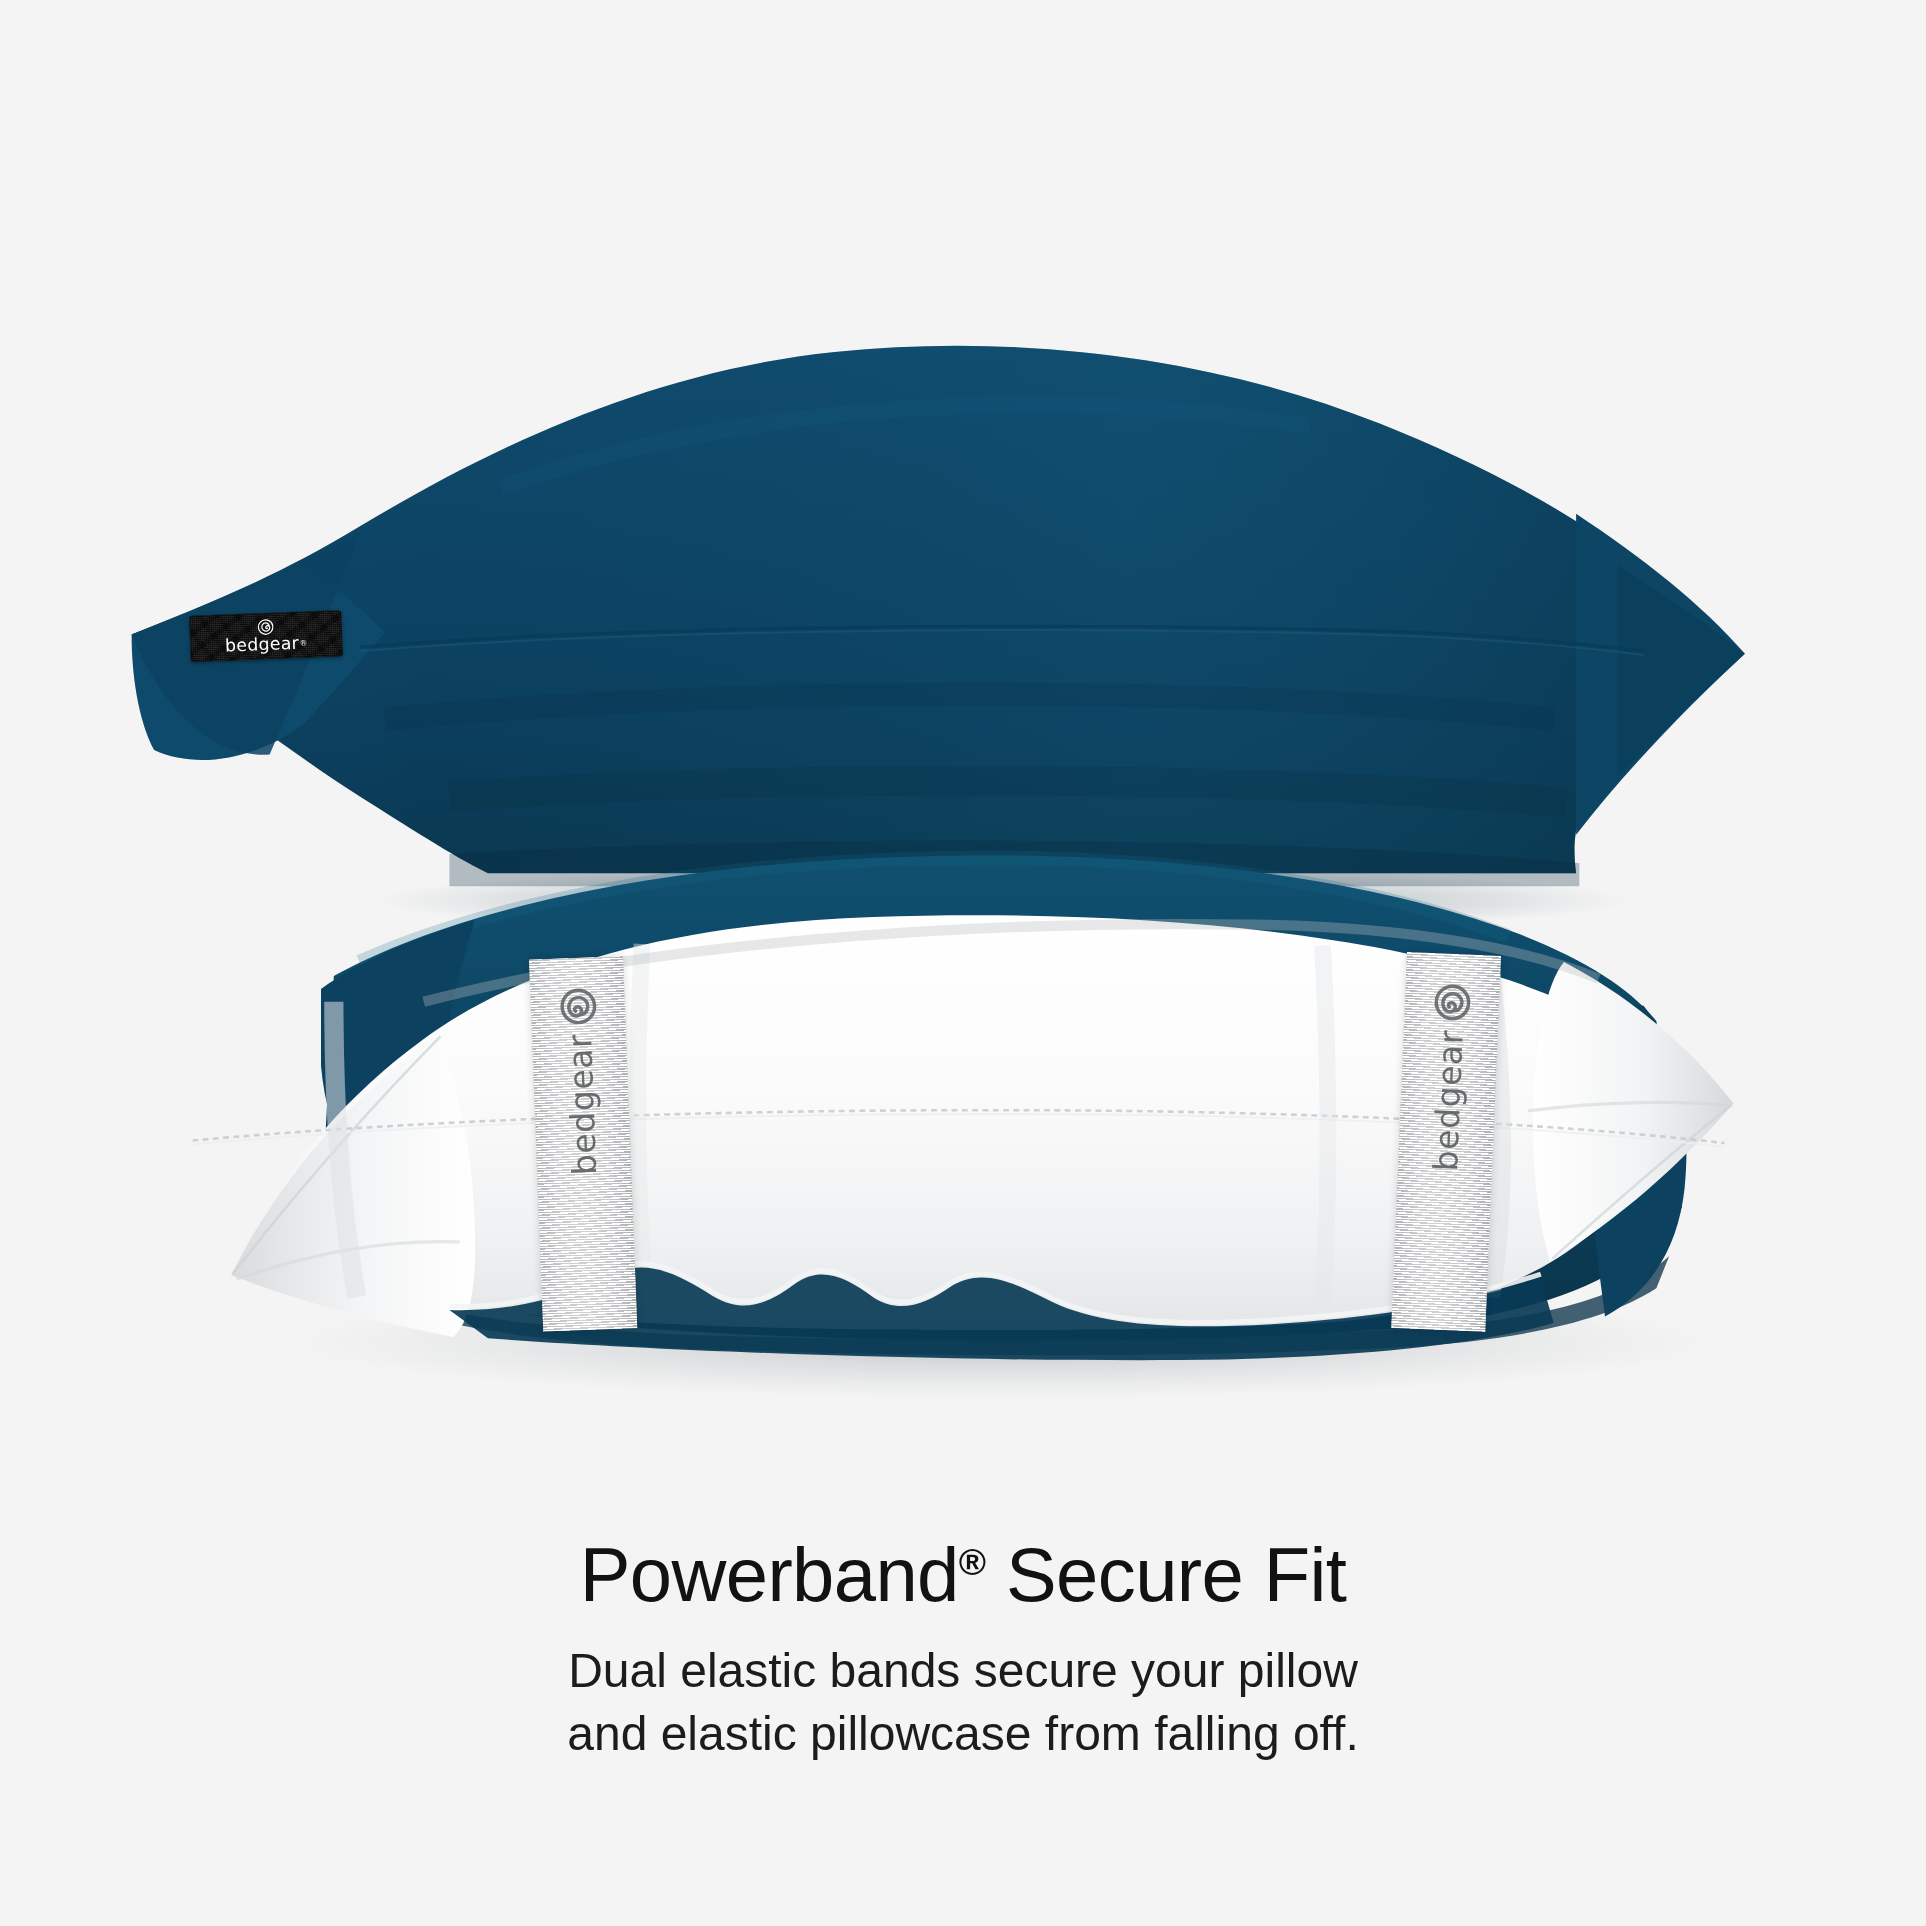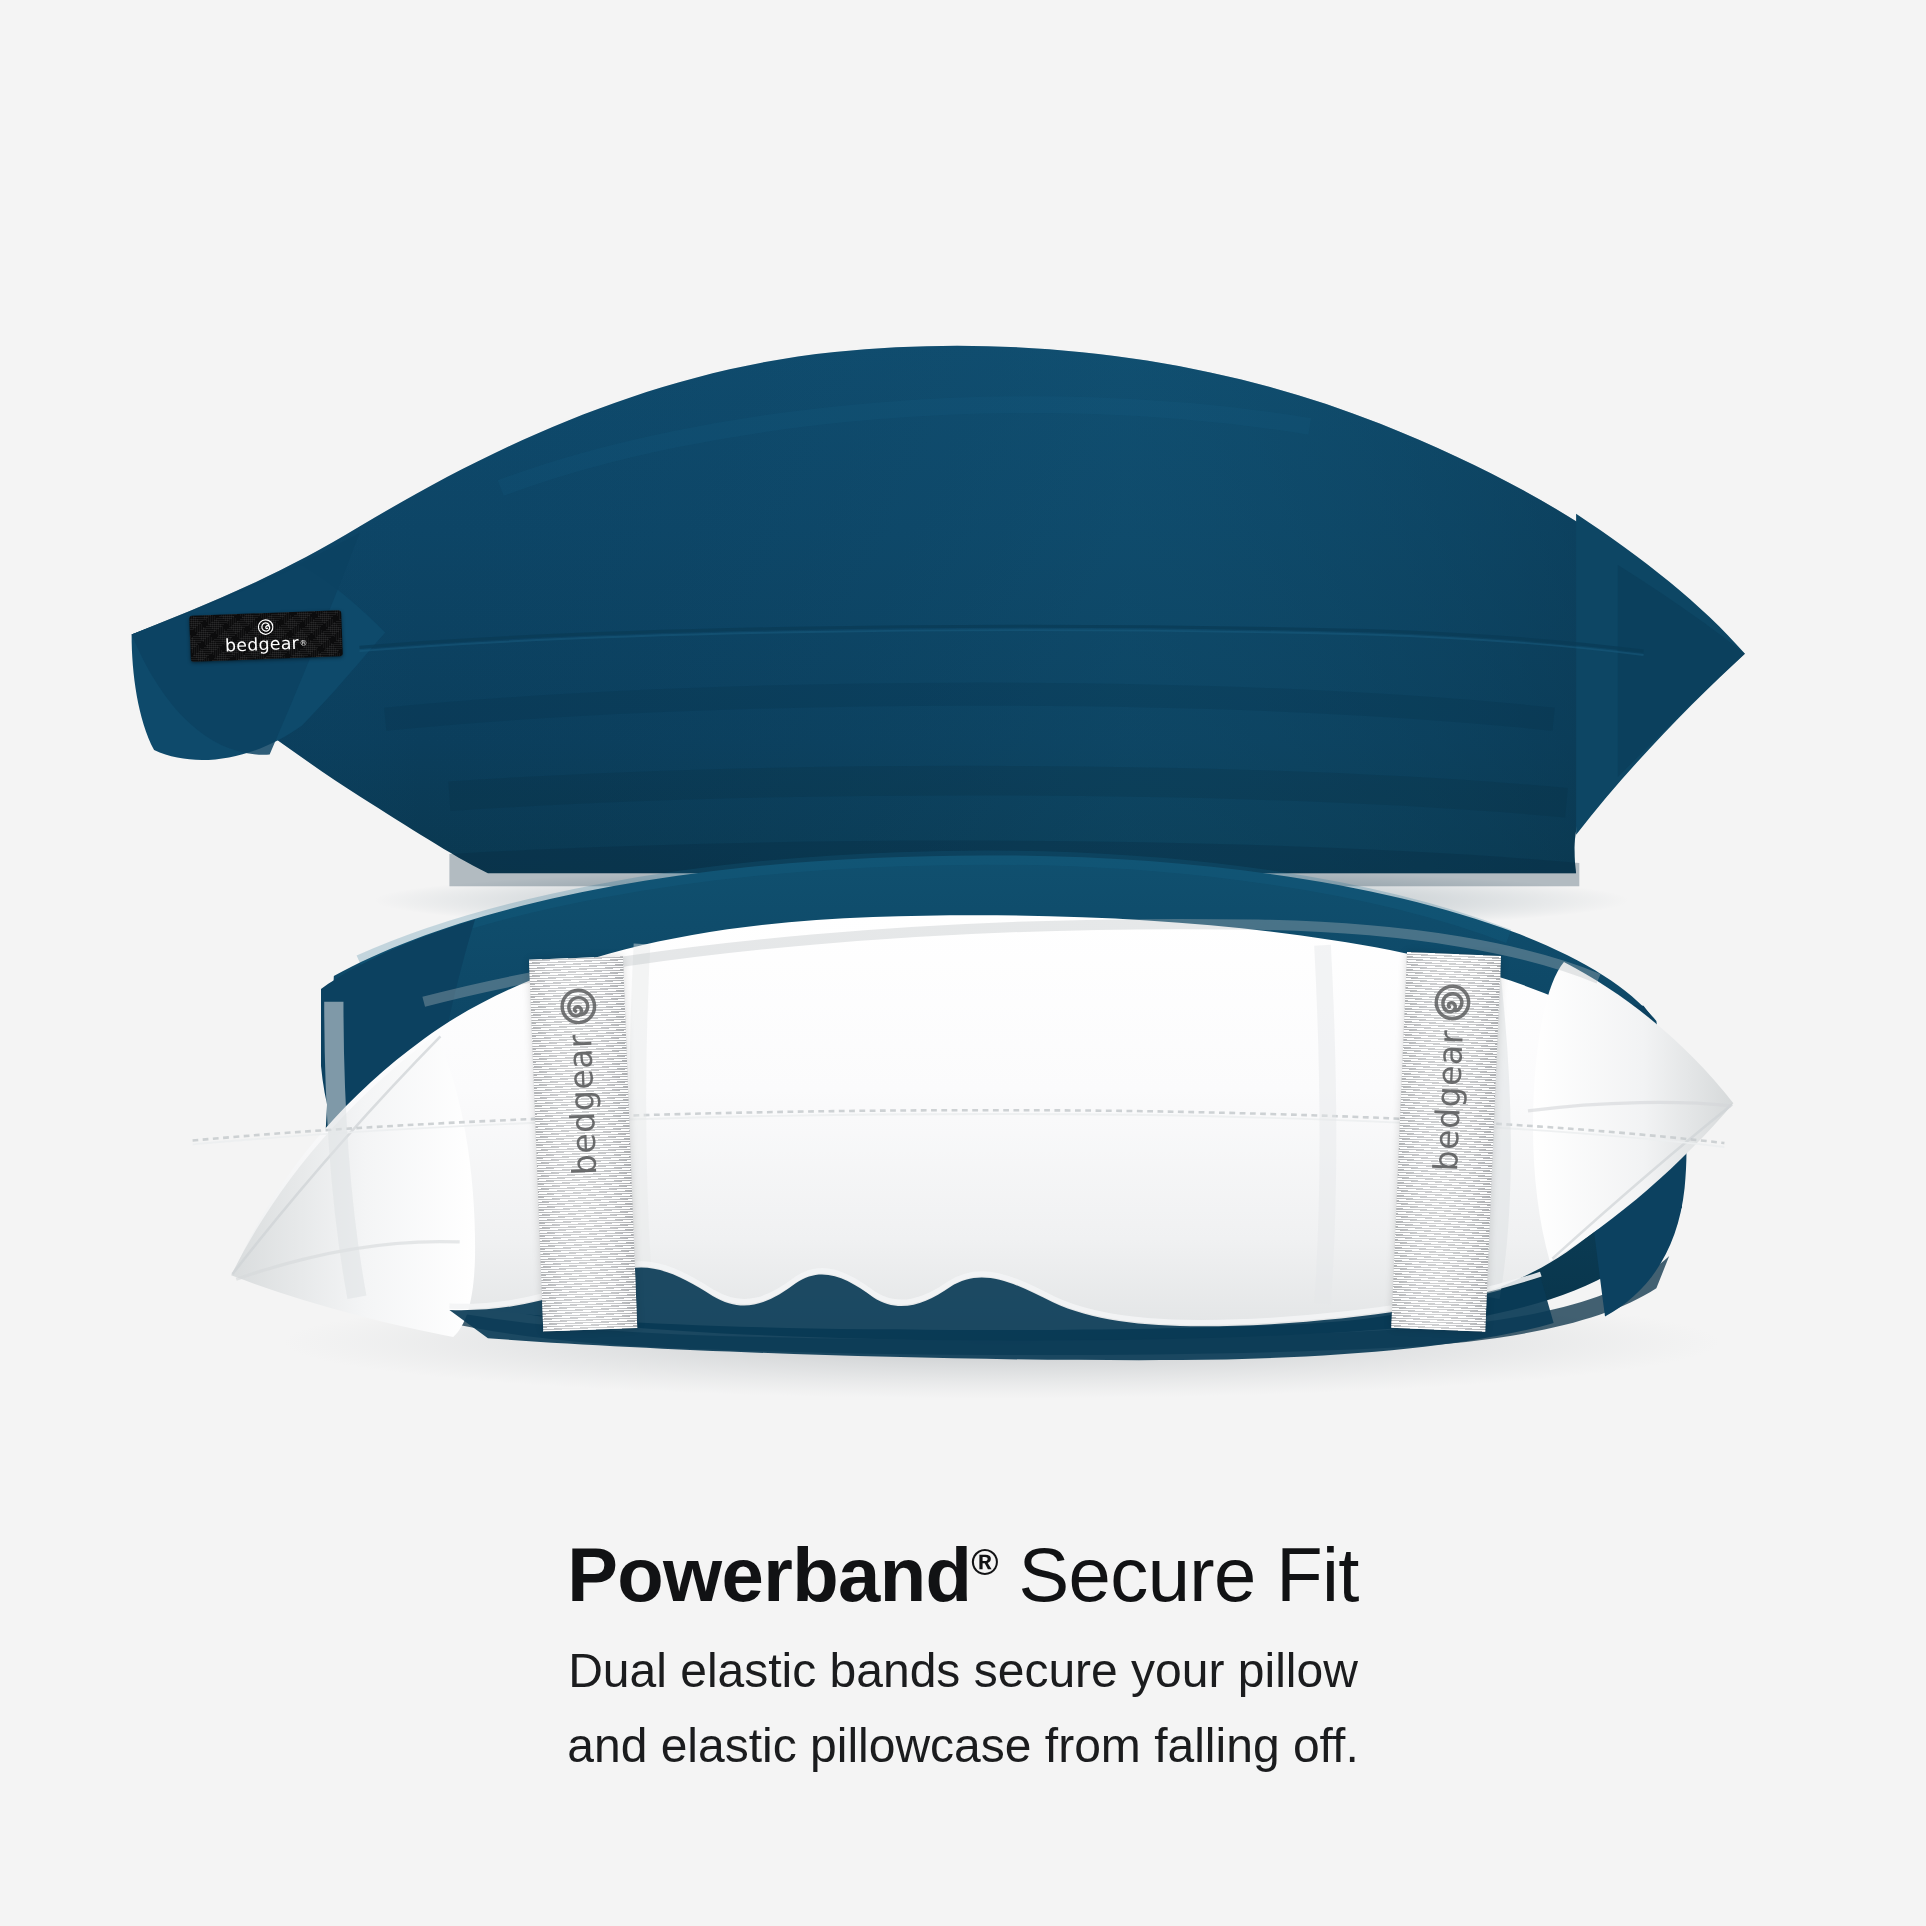--- a/index.html
+++ b/index.html
@@ -86,30 +86,30 @@
     text-align:center;
   }
   #headline{
     color:#111214;
     font-size:76px;
     line-height:1.08;
     letter-spacing:-0.6px;
     margin:0 0 24.4px 0;
     font-weight:400;
   }
-  #headline .hl-strong{font-weight:700;}
+  #headline .hl-strong{font-weight:400;}
   #headline .hl-reg{font-size:37px;vertical-align:super;line-height:0;font-weight:700;}
   #subcopy{
     color:#1b1c1e;
     font-size:48px;
     line-height:1.30;
     font-weight:400;
     margin:0;
   }
-  #subcopy .subline{display:block;margin-top:12px;}
+  #subcopy .subline{display:block;}
 </style>
 </head>
 <body>
 
 <div id="stage">
 
   <div id="scene">
 
     <svg class="svgfull" viewBox="0 0 3000 2300" preserveAspectRatio="none">
       <defs>

